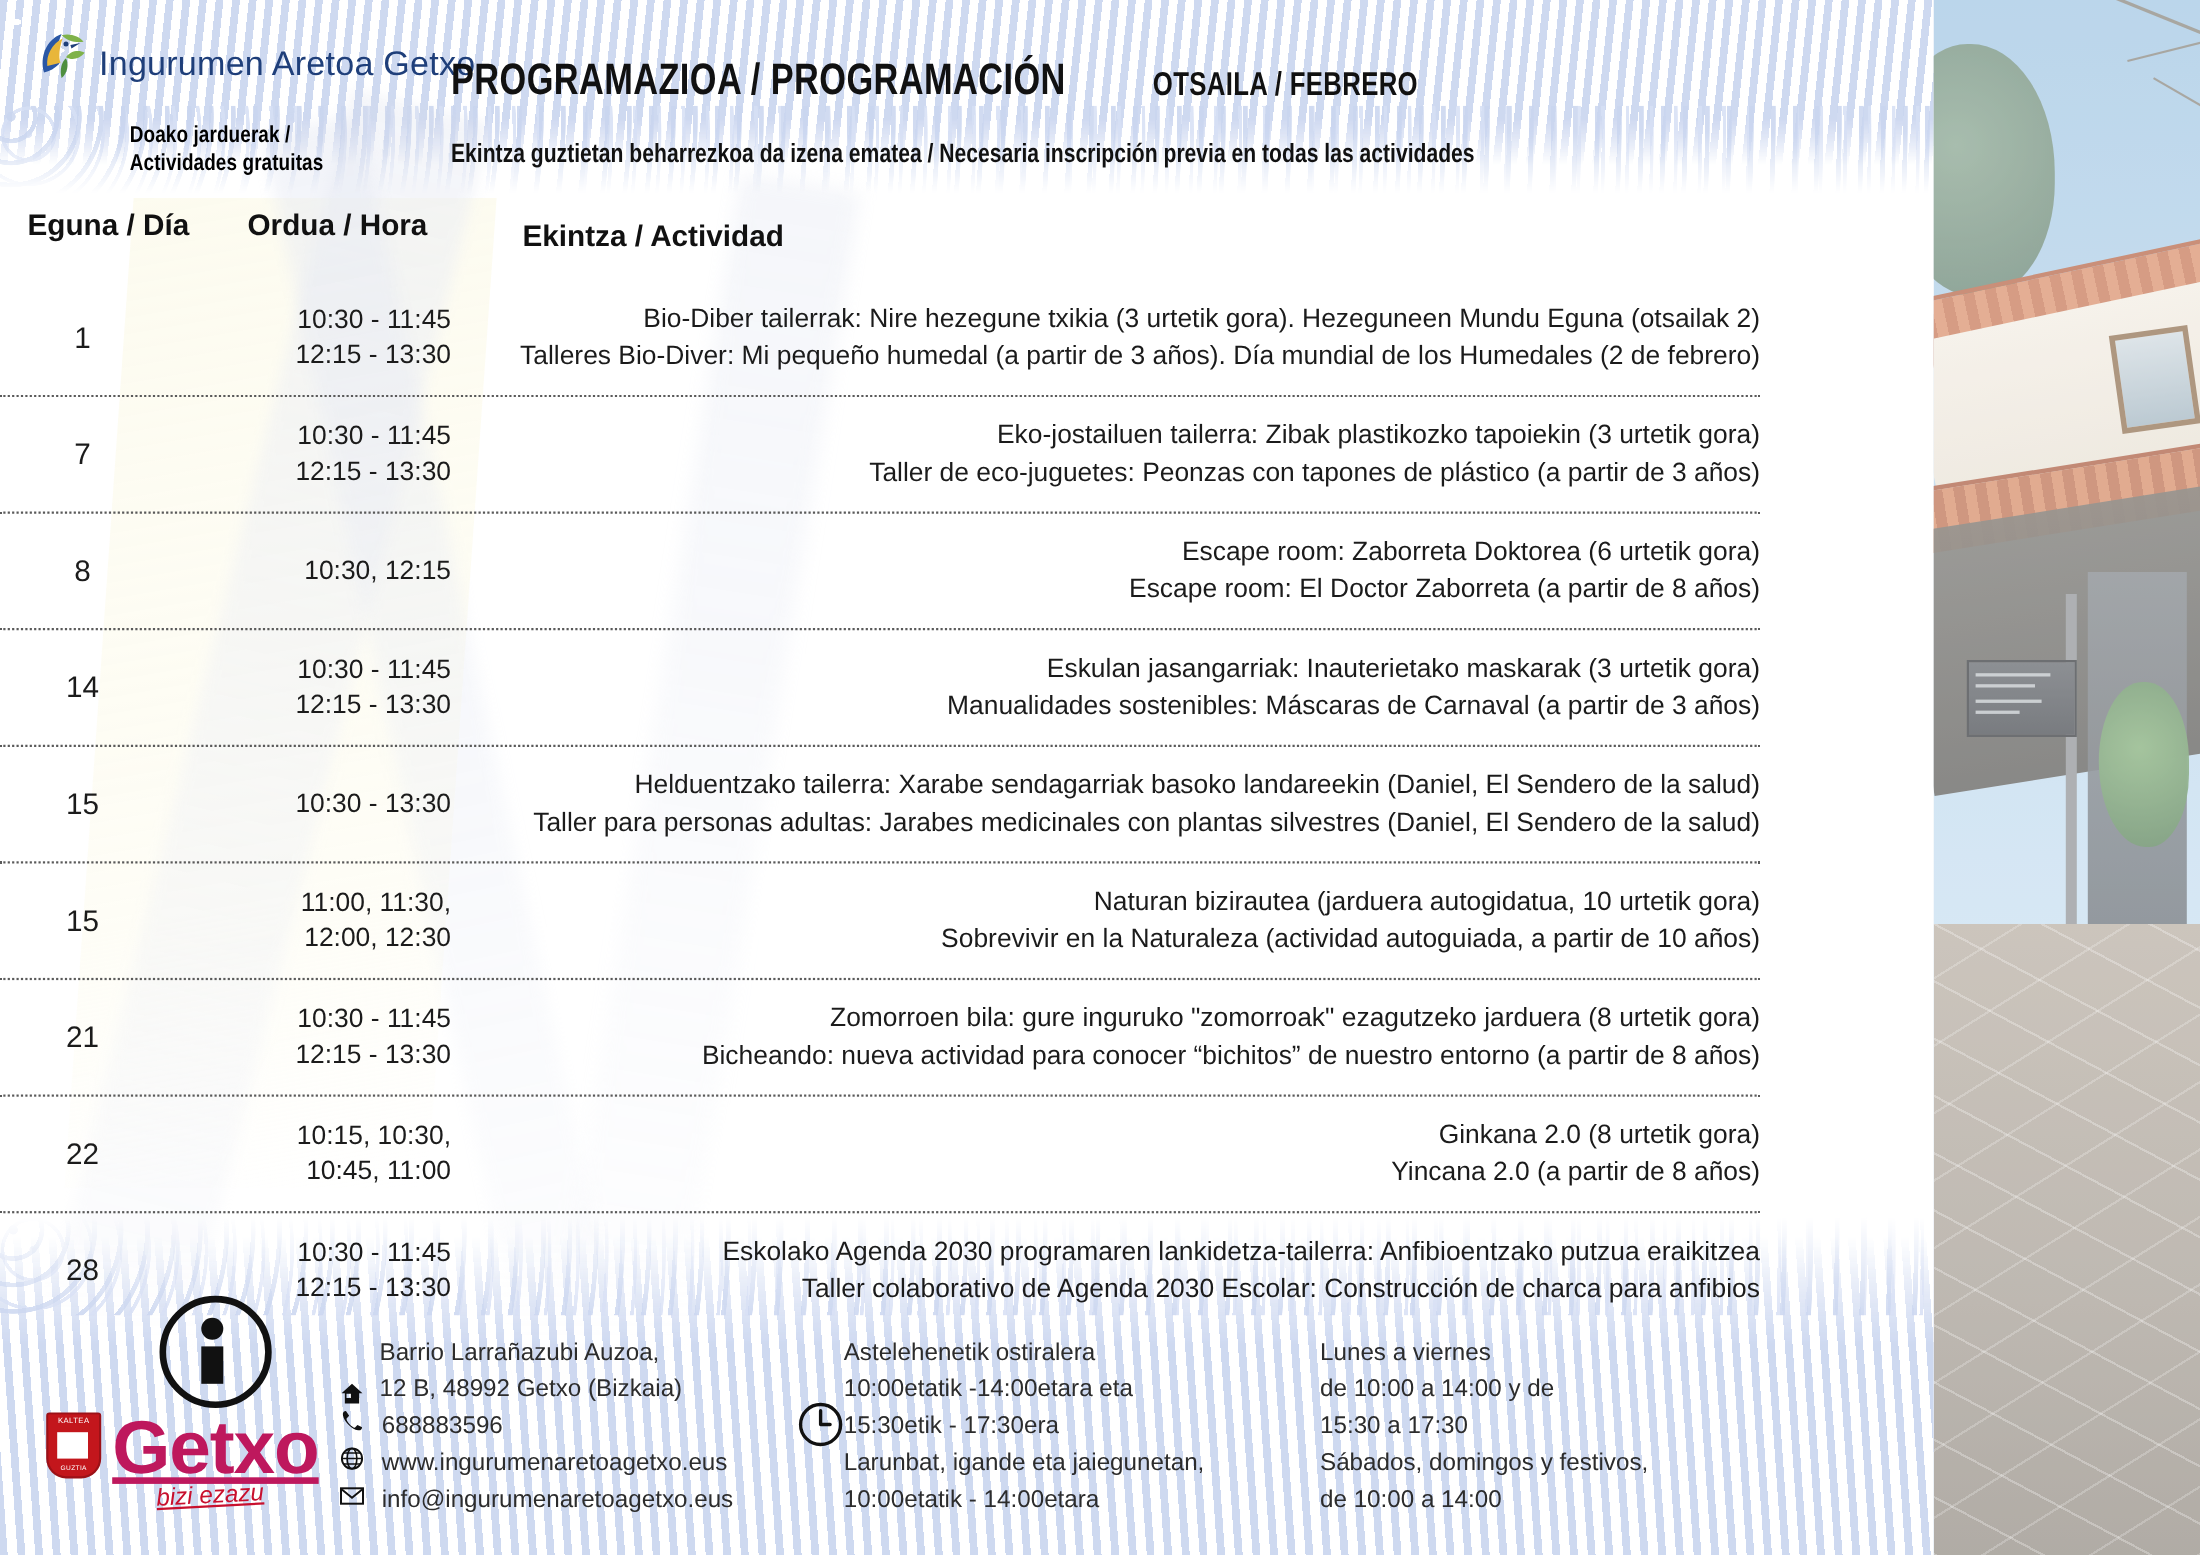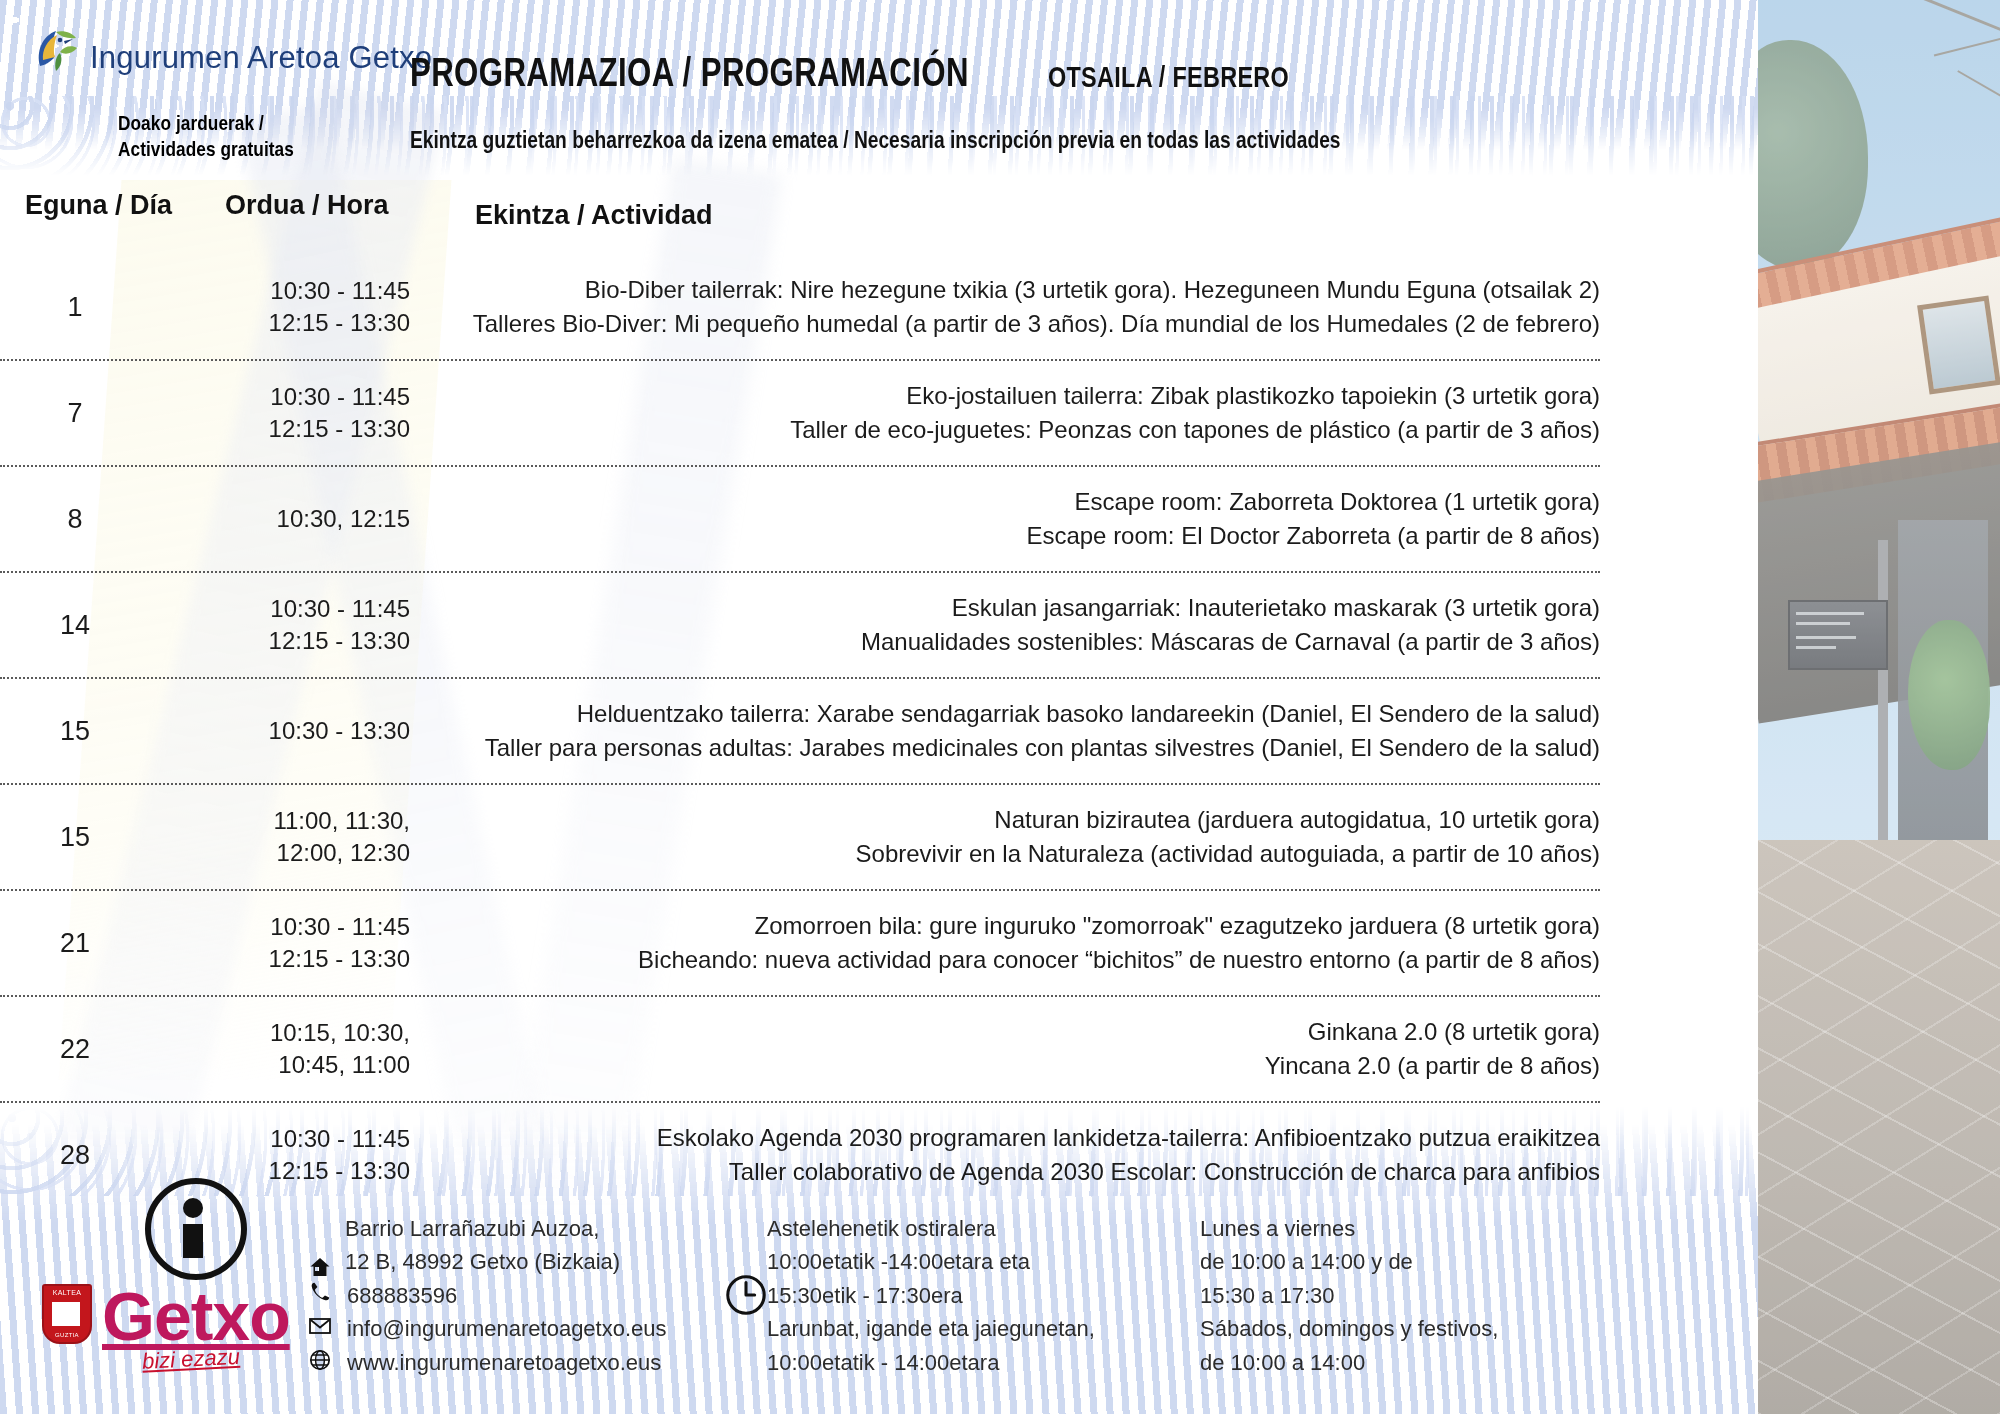--- a/index.html
+++ b/index.html
@@ -333,21 +333,21 @@
           <div>Eko-jostailuen tailerra: Zibak plastikozko tapoiekin (3 urtetik gora)</div>
           <div class="l2">Taller de eco-juguetes: Peonzas con tapones de plástico (a partir de 3 años)</div>
         </div>
       </div>
       <div class="row">
         <div class="c-day">8</div>
         <div class="c-time">
           <div>10:30, 12:15</div>
         </div>
         <div class="c-act">
-          <div>Escape room: Zaborreta Doktorea (1 urtetik gora)</div>
+          <div>Escape room: Zaborreta Doktorea (6 urtetik gora)</div>
           <div class="l2">Escape room: El Doctor Zaborreta (a partir de 8 años)</div>
         </div>
       </div>
       <div class="row">
         <div class="c-day">14</div>
         <div class="c-time">
           <div>10:30 - 11:45</div>
           <div>12:15 - 13:30</div>
         </div>
         <div class="c-act">
@@ -445,36 +445,36 @@
         <span class="ficon">
           <svg width="22" height="22" viewBox="0 0 24 24">
               <path d="M6 2 C4 2 2.5 3.6 3 6 c1.2 6.4 8.6 13.8 15 15 2.4 .5 4-1 4-3 l-4.6-2.2 -2.6 2.6 C12 18 6 12 6.6 9.2 L9.2 6.6 Z" fill="#111"></path>
             </svg>
         </span>
         <span class="ftext">688883596</span>
       </div>
       <div class="fline">
         <span class="ficon">
           <svg width="24" height="24" viewBox="0 0 24 24">
-              <rect x="2" y="5" width="20" height="14" fill="none" stroke="#111" stroke-width="1.8"></rect>
-              <path d="M2.8 6 L12 13.5 L21.2 6" fill="none" stroke="#111" stroke-width="1.8"></path>
-            </svg>
-        </span>
-        <span class="ftext">info@ingurumenaretoagetxo.eus</span>
-      </div>
-      <div class="fline">
-        <span class="ficon">
-          <svg width="24" height="24" viewBox="0 0 24 24">
               <circle cx="12" cy="12" r="9.2" fill="none" stroke="#111" stroke-width="1.7"></circle>
               <ellipse cx="12" cy="12" rx="4.4" ry="9.2" fill="none" stroke="#111" stroke-width="1.5"></ellipse>
               <path d="M3 12h18M4.6 7h14.8M4.6 17h14.8" stroke="#111" stroke-width="1.4" fill="none"></path>
             </svg>
         </span>
         <span class="ftext">www.ingurumenaretoagetxo.eus</span>
       </div>
+      <div class="fline">
+        <span class="ficon">
+          <svg width="24" height="24" viewBox="0 0 24 24">
+              <rect x="2" y="5" width="20" height="14" fill="none" stroke="#111" stroke-width="1.8"></rect>
+              <path d="M2.8 6 L12 13.5 L21.2 6" fill="none" stroke="#111" stroke-width="1.8"></path>
+            </svg>
+        </span>
+        <span class="ftext">info@ingurumenaretoagetxo.eus</span>
+      </div>
     </div>
 
     <div class="clock-wrap">
       <svg width="46" height="46" viewBox="0 0 48 48">
         <circle cx="24" cy="24" r="19" fill="none" stroke="#111" stroke-width="3.2"></circle>
         <path d="M24 11 v13 h9" fill="none" stroke="#111" stroke-width="3.2" stroke-linecap="round" stroke-linejoin="round"></path>
       </svg>
     </div>
 
     <div class="fcol fcol-eu" id="hours-eu">

